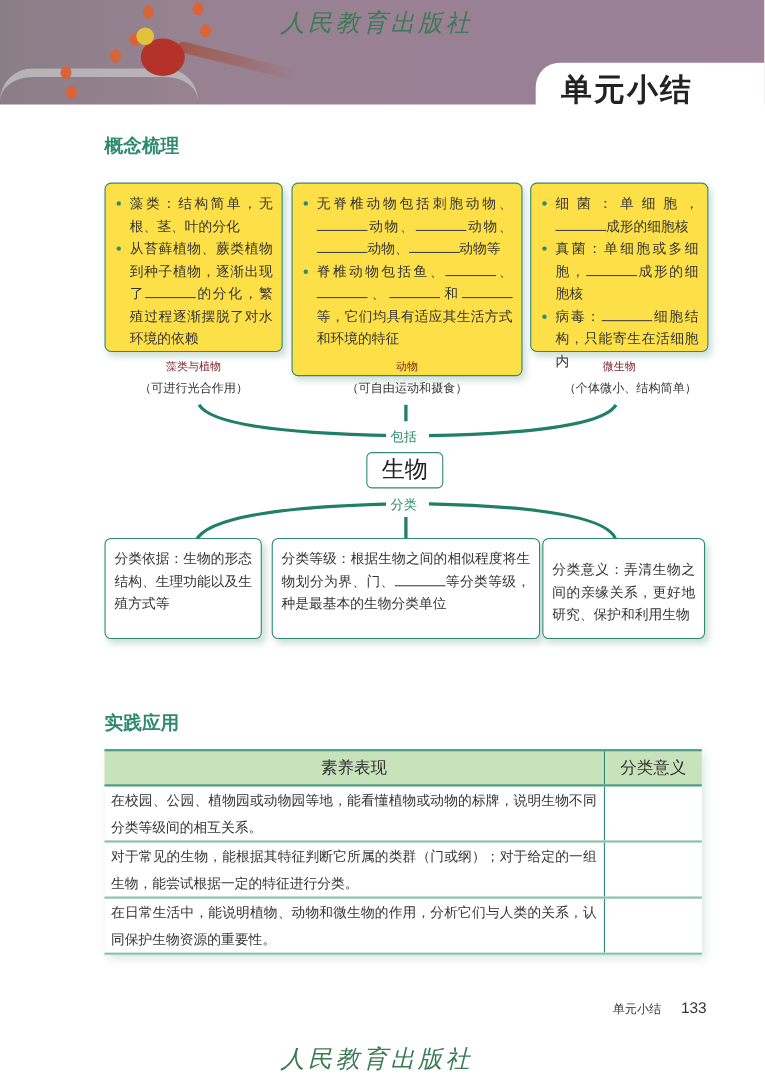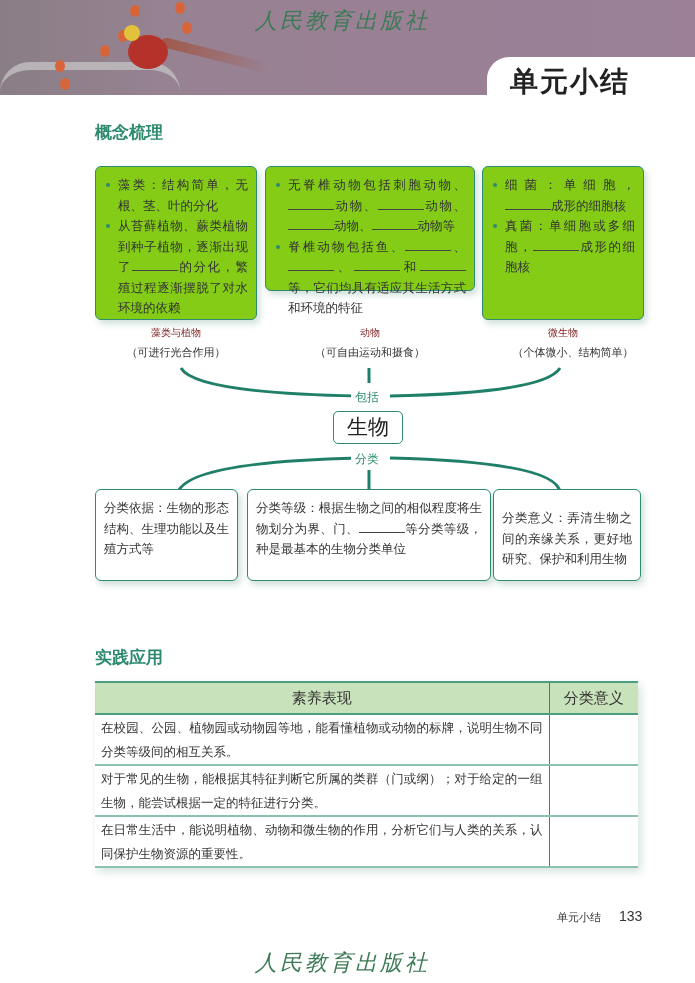--- a/index.html
+++ b/index.html
@@ -14,21 +14,21 @@
   .bird-head { position: absolute; left: 124px; top: 25px; width: 16px; height: 16px; border-radius: 50%; background: #e2c23a; }
   .bird-tail { position: absolute; left: 160px; top: 50px; width: 110px; height: 10px; background: linear-gradient(90deg, #a0584a, rgba(160,88,74,0)); transform: rotate(14deg); border-radius: 5px; }
   .publisher-top { position: absolute; left: 255px; top: 6px; font-family: "DejaVu Serif", serif; font-style: italic;
                    font-size: 22px; color: #3c7a55; letter-spacing: 3px; }
   .unit-tab { position: absolute; left: 487px; top: 57px; width: 220px; height: 48px; background: #ffffff;
               border-radius: 22px 0 0 0; }
   .unit-title { position: absolute; left: 510px; top: 63px; font-size: 28px; font-weight: bold; color: #222; letter-spacing: 2px; }
 
   .section-title { position: absolute; font-size: 17px; font-weight: bold; color: #2e8a6e; }
 
-  .card { position: absolute; border: 1.5px solid #2e8a73; border-radius: 6px; background: #84cc16;
+  .card { position: absolute; border: 1.5px solid #2e8a73; border-radius: 6px; background: #fde047;
           box-shadow: 3px 4px 6px rgba(120,170,150,0.35); font-size: 12.5px; line-height: 20.5px; color: #333; }
   .card ul { list-style: none; padding: 8px 8px 6px 10px; }
   .card li { position: relative; padding-left: 12px; text-align: justify; }
   .card li::before { content: ""; position: absolute; left: 0; top: 8px; width: 4px; height: 4px; border-radius: 50%; background: #2e8a73; }
   .blank { display: inline-block; border-bottom: 1px solid #444; height: 14px; vertical-align: baseline; }
 
   .cat-label { position: absolute; text-align: center; font-size: 10px; color: #7f1d1d; }
   .cat-sub { position: absolute; text-align: center; font-size: 11px; color: #333; }
 
   svg.connector { position: absolute; left: 0; top: 0; }
@@ -74,30 +74,31 @@
 <div class="unit-title">单元小结</div>
 
 <div class="section-title" style="left:95px;top:121px">概念梳理</div>
 
 <div class="card" style="left:95px;top:166px;width:162px;height:154px">
   <ul>
       <li><span>藻类：结构简单，无根、茎、叶的分化</span></li>
       <li><span>从苔藓植物、蕨类植物到种子植物，逐渐出现了</span><span class="blank" style="width: 46px;"></span><span>的分化，繁殖过程逐渐摆脱了对水环境的依赖</span></li>
     </ul>
 </div>
-<div class="card" style="left:265px;top:166px;width:210px;height:125px">
+<div class="card" style="left:265px;top:166px;width:210px;height:176px">
   <ul>
       <li><span>无脊椎动物包括刺胞动物、</span><span class="blank" style="width: 46px;"></span><span>动物、</span><span class="blank" style="width: 46px;"></span><span>动物、</span><span class="blank" style="width: 46px;"></span><span>动物、</span><span class="blank" style="width: 46px;"></span><span>动物等</span></li>
       <li><span>脊椎动物包括鱼、</span><span class="blank" style="width: 46px;"></span><span>、</span><span class="blank" style="width: 46px;"></span><span>、</span><span class="blank" style="width: 46px;"></span><span>和</span><span class="blank" style="width: 46px;"></span><span>等，它们均具有适应其生活方式和环境的特征</span></li>
     </ul>
 </div>
 <div class="card" style="left:482px;top:166px;width:162px;height:154px">
   <ul>
       <li><span>细菌：单细胞，</span><span class="blank" style="width: 46px;"></span><span>成形的细胞核</span></li>
       <li><span>真菌：单细胞或多细胞，</span><span class="blank" style="width: 46px;"></span><span>成形的细胞核</span></li>
+      <li><span>病毒：</span><span class="blank" style="width: 46px;"></span><span>细胞结构，只能寄生在活细胞内</span></li>
     </ul>
 </div>
 
 <div class="cat-label" style="left:95px;top:326px;width:162px">藻类与植物</div>
 <div class="cat-sub" style="left:95px;top:345px;width:162px">（可进行光合作用）</div>
 <div class="cat-label" style="left:265px;top:326px;width:210px">动物</div>
 <div class="cat-sub" style="left:265px;top:345px;width:210px">（可自由运动和摄食）</div>
 <div class="cat-label" style="left:482px;top:326px;width:162px">微生物</div>
 <div class="cat-sub" style="left:492px;top:345px;width:162px">（个体微小、结构简单）</div>
 

